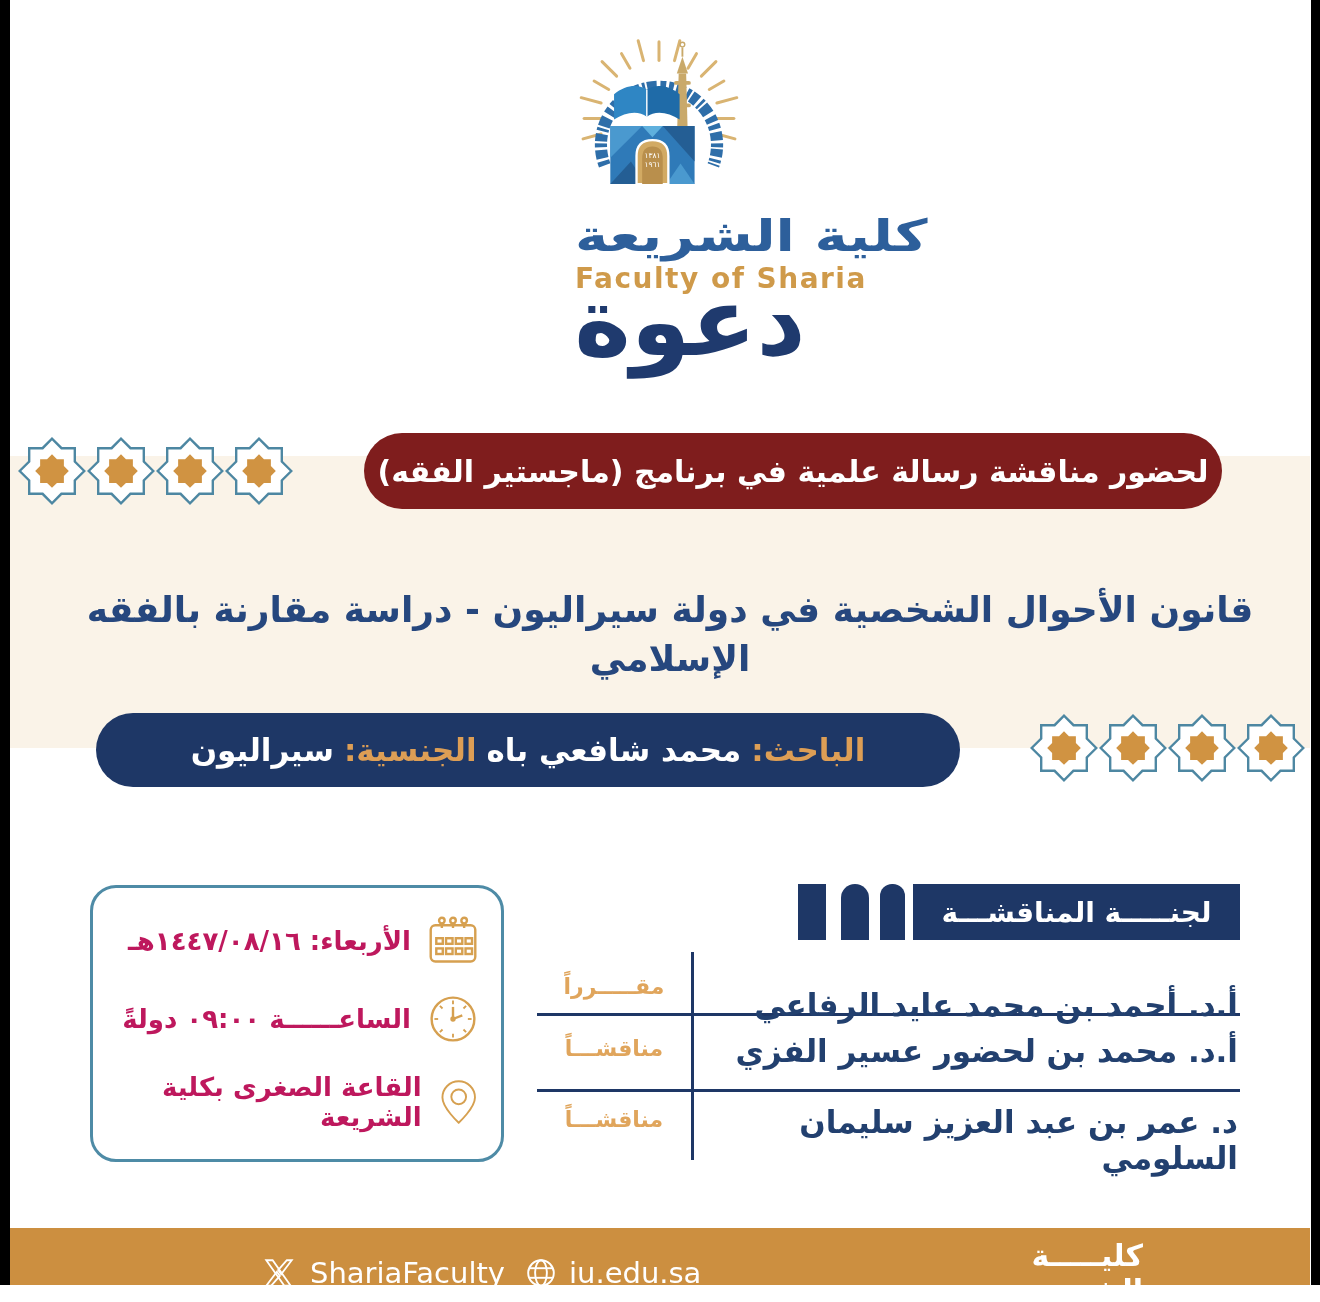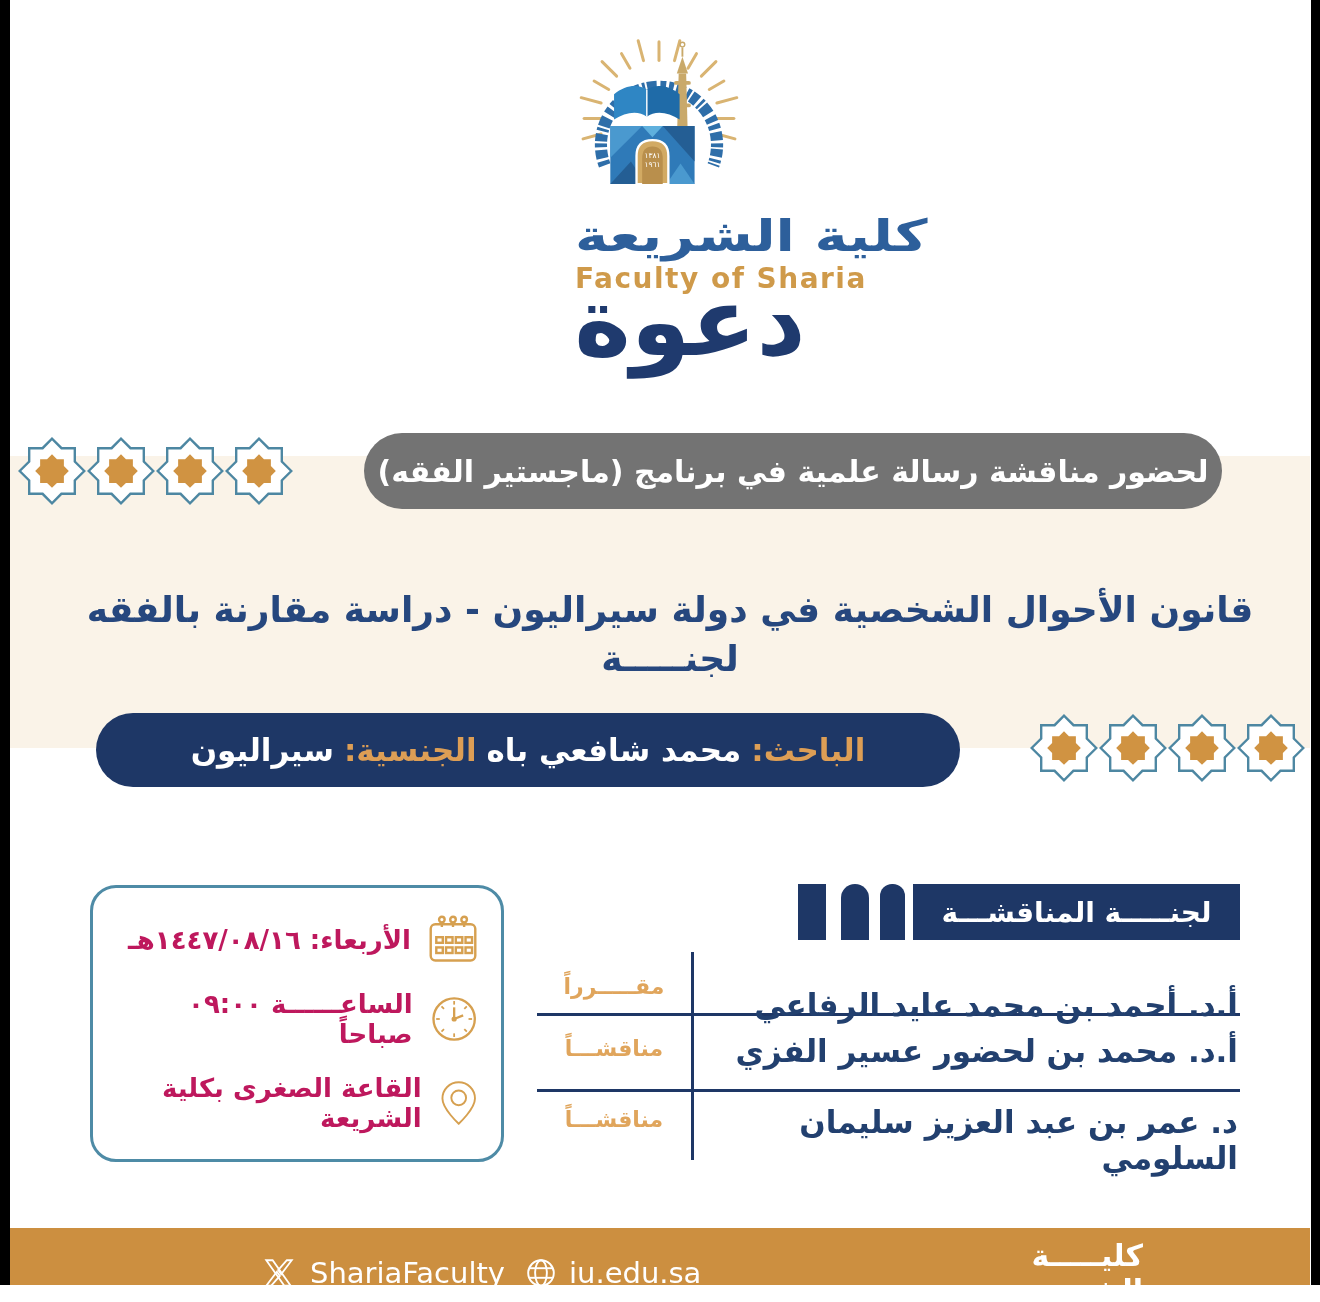--- a/index.html
+++ b/index.html
@@ -22,21 +22,21 @@
   
   .emblem { left:556px; top:32px; width:206px; height:188px; }
   .logo-text-clip { left:575px; top:212px; width:368px; height:92px; overflow:hidden; white-space:nowrap; }
   .logo-ar { display:inline-block; font-size:44px; font-weight:bold; color:#2d5f9b; transform:scaleX(1.28); transform-origin:left; line-height:1.1; }
   .logo-en { display:block; font-size:28px; font-weight:bold; color:#cf9a4a; letter-spacing:1.5px; margin-top:2px; }
   .daawa { left:520px; top:272px; width:340px; text-align:center; font-size:96px; font-weight:900; color:#1f3a6e; line-height:1.05; }
 
   
   .banner-pill {
     left:364px; top:433px; width:858px; height:76px;
-    background:#737373; border-radius:40px;
+    background:#7f1d1d; border-radius:40px;
     display:flex; align-items:center; justify-content:center;
     color:#ffffff; font-size:30px; font-weight:bold; z-index:3;
   }
 
   
   .cream-band { left:10px; top:456px; width:1300px; height:292px; background:#faf3e8; z-index:1; }
 
   
   .star-row { display:flex; z-index:4; }
   .star-row svg { margin-right:-7px; }
@@ -169,21 +169,21 @@
     <svg width="76" height="76" viewBox="0 0 80 80">
         <polygon points="74,40 64,30.1 64,16 50,16 40,6 30.1,16 16,16 16,30.1 6,40 16,49.9 16,64 30.1,64 40,74 49.9,64 64,64 64,49.9" fill="#ffffff" stroke="#4d87a2" stroke-width="2.5"></polygon>
         <polygon points="57.7,40 52.5,34.8 52.5,27.5 45.2,27.5 40,22.3 34.8,27.5 27.5,27.5 27.5,34.8 22.3,40 27.5,45.2 27.5,52.5 34.8,52.5 40,57.7 45.2,52.5 52.5,52.5 52.5,45.2" fill="#d09342"></polygon>
       </svg>
     <svg width="76" height="76" viewBox="0 0 80 80">
         <polygon points="74,40 64,30.1 64,16 50,16 40,6 30.1,16 16,16 16,30.1 6,40 16,49.9 16,64 30.1,64 40,74 49.9,64 64,64 64,49.9" fill="#ffffff" stroke="#4d87a2" stroke-width="2.5"></polygon>
         <polygon points="57.7,40 52.5,34.8 52.5,27.5 45.2,27.5 40,22.3 34.8,27.5 27.5,27.5 27.5,34.8 22.3,40 27.5,45.2 27.5,52.5 34.8,52.5 40,57.7 45.2,52.5 52.5,52.5 52.5,45.2" fill="#d09342"></polygon>
       </svg>
   </div>
 
-  <div class="abs thesis-title rtl">قانون الأحوال الشخصية في دولة سيراليون - دراسة مقارنة بالفقه لجنـــــة</div>
+  <div class="abs thesis-title rtl">قانون الأحوال الشخصية في دولة سيراليون - دراسة مقارنة بالفقه الإسلامي</div>
 
   <div class="abs researcher-pill rtl">
     <span class="orange-label">الباحث:</span>
     <span>محمد شافعي باه</span>
     <span class="orange-label">الجنسية:</span>
     <span>سيراليون</span>
   </div>
 
   <div class="abs star-row stars-right">
     <svg width="76" height="76" viewBox="0 0 80 80">
@@ -235,21 +235,21 @@
             <line x1="44" y1="28" x2="48" y2="28"></line>
           <line x1="13.9" y1="13.9" x2="16.7" y2="16.7"></line>
             <line x1="39.3" y1="39.3" x2="42.1" y2="42.1"></line>
           <line x1="42.1" y1="13.9" x2="39.3" y2="16.7"></line>
             <line x1="16.7" y1="39.3" x2="13.9" y2="42.1"></line>
         </g>
         <line x1="28" y1="28" x2="28" y2="15"></line>
           <line x1="28" y1="28" x2="38" y2="24"></line>
         <circle cx="28" cy="28" r="1.6" fill="#d6a050"></circle>
       </svg>
-      <span class="detail-text">الساعــــــة ٠٩:٠٠ صباحاً</span>
+      <span class="detail-text">الساعــــــة ٠٩:٠٠ دولةً</span>
     </div>
     <div class="detail-row">
       <svg width="50" height="58" viewBox="0 0 56 64" fill="none" stroke="#d6a050" stroke-width="2.6">
         <path d="M28 4 C15.8 4 6 13.8 6 26 C6 40 28 60 28 60 C28 60 50 40 50 26 C50 13.8 40.2 4 28 4 Z"></path>
         <circle cx="28" cy="25" r="10"></circle>
       </svg>
       <span class="detail-text">القاعة الصغرى بكلية الشريعة</span>
     </div>
   </div>
 

